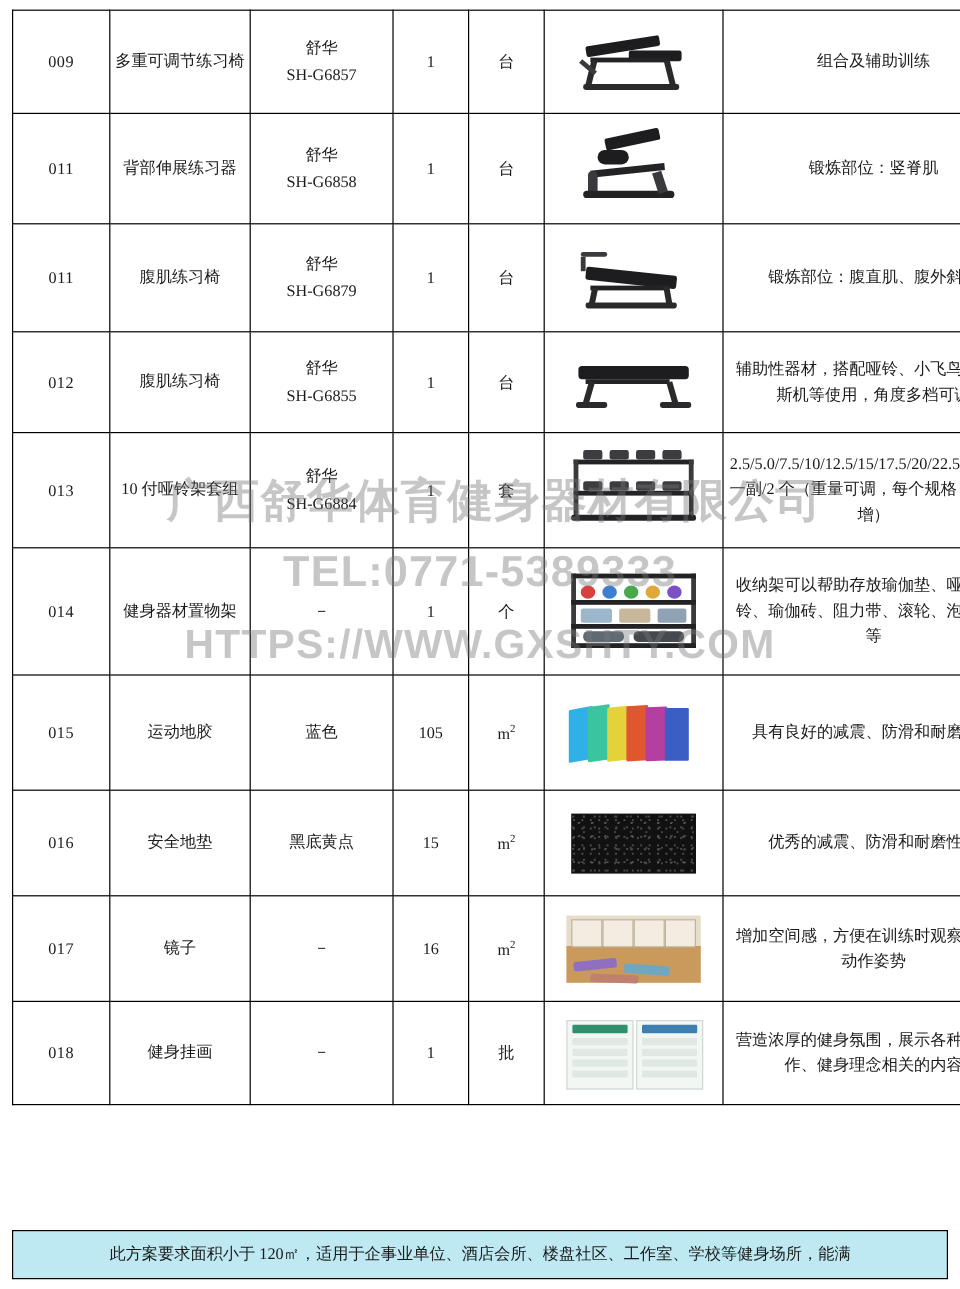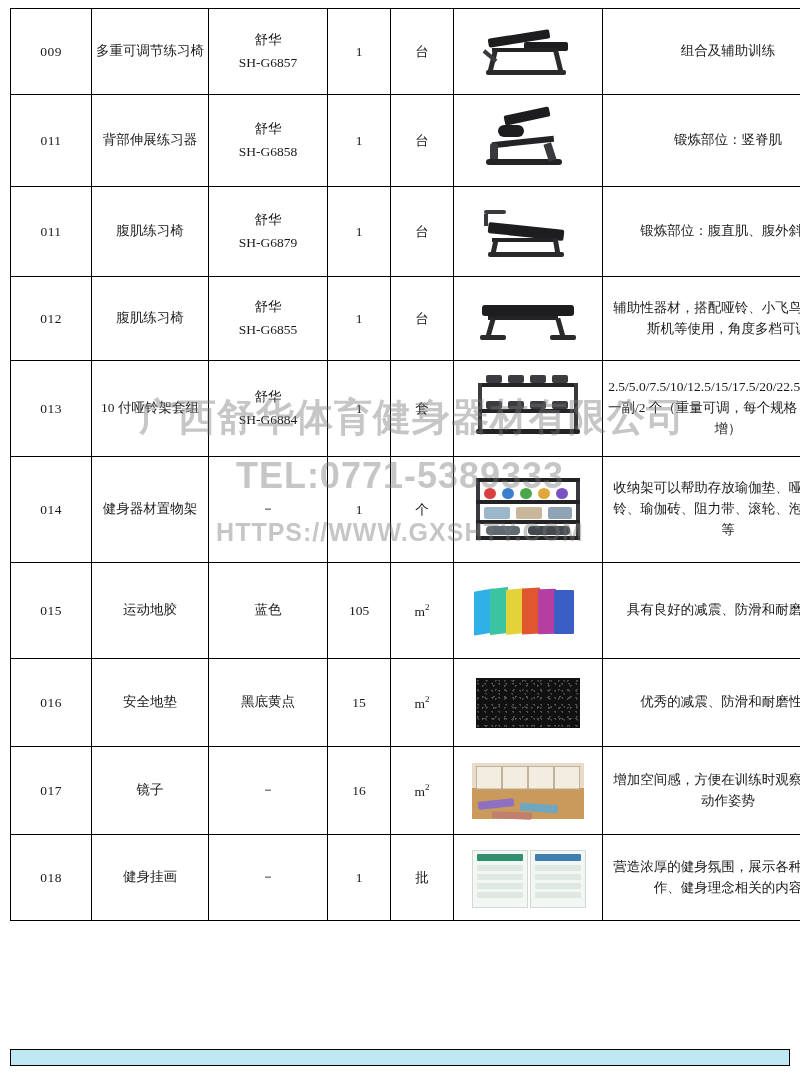--- a/index.html
+++ b/index.html
@@ -124,21 +124,21 @@
     left: 0; right: 0;
     z-index: 5;
     pointer-events: none;
     text-align: center;
     color: rgba(120,120,120,0.42);
     font-family: "Liberation Sans", sans-serif;
     white-space: nowrap;
   }
   .wm1 { top: 392px; font-size: 38px; font-weight: 700; letter-spacing: 1px; padding-left: 24px; }
   .wm2 { top: 455px; font-size: 36px; font-weight: 700; letter-spacing: 1px; }
-  .wm3 { top: 518px; font-size: 25px; font-weight: 700; letter-spacing: 1px; }
+  .wm3 { top: 518px; font-size: 34px; font-weight: 700; letter-spacing: 1px; }
 
   
   .footer-note {
     position: absolute;
     left: 10px;
     bottom: 8px;
     width: 780px;
     box-sizing: border-box;
     border: 1px solid #000;
     background: #bfe9f2;
@@ -401,15 +401,16 @@
             </div>
           </div>
         </td>
         <td class="c-desc">营造浓厚的健身氛围，展示各种健身动作、健身理念相关的内容</td>
       </tr>
 
     </tbody>
   </table>
 
   <div class="footer-note">
+    <span class="ln">此方案要求面积小于 120㎡，适用于企事业单位、酒店会所、楼盘社区、工作室、学校等健身场所，能满</span>
   </div>
 
 </div>
 
 </body></html>

